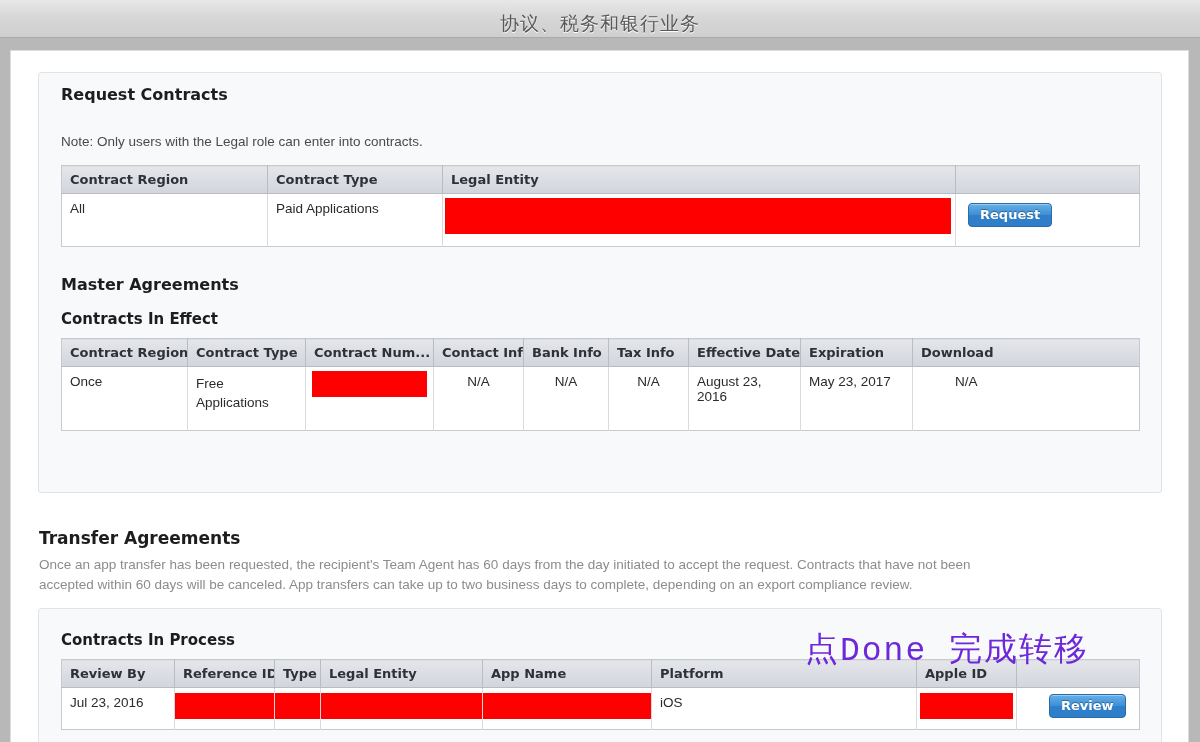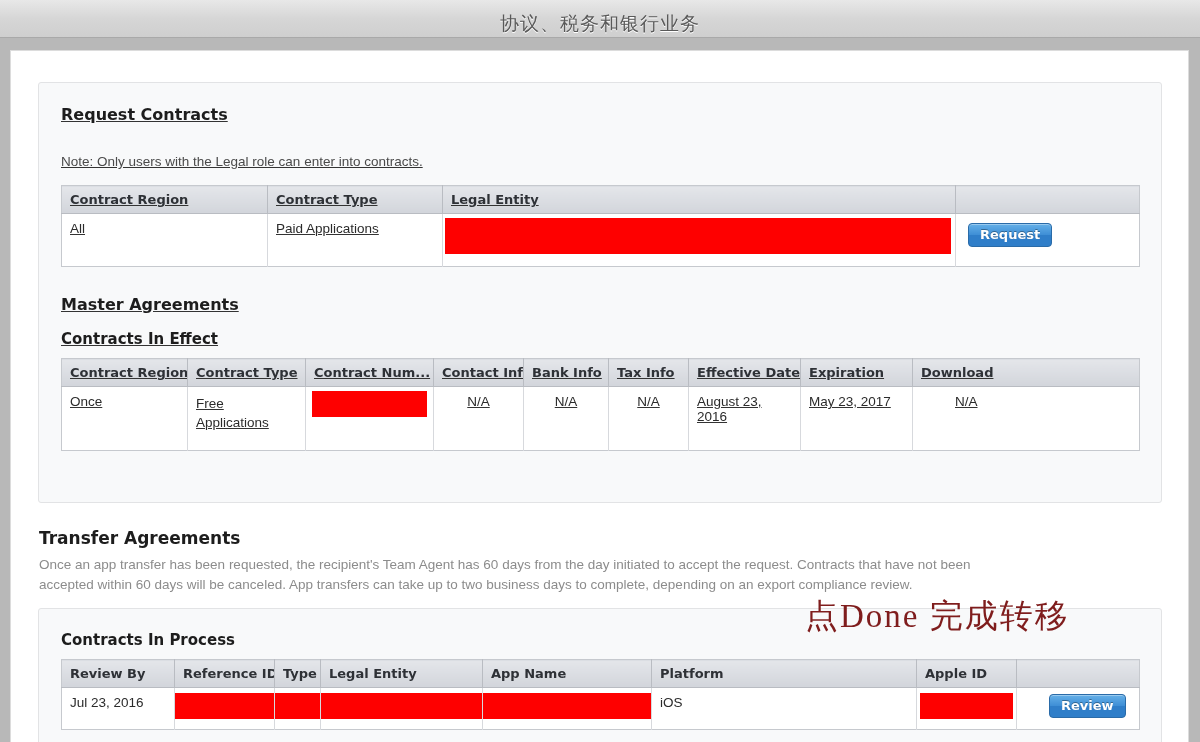--- a/index.html
+++ b/index.html
@@ -50,25 +50,24 @@
 
   
   .panel {
     background: #f8f9fa;
     border: 1px solid #e2e3e5;
     border-radius: 3px;
   }
 
   #panel-contracts {
     position: absolute;
-    left: 27px; top: 31px;
+    left: 27px; top: 21px;
     width: 1124px;
     height: 421px;
-    padding: 22px 22px 0 22px;
-    text-decoration: underline;
+    padding: 12px 22px 0 22px;
   }
 
   #panel-transfers {
     position: absolute;
     left: 27px; top: 557px;
     width: 1124px;
     height: 200px;
     padding: 22px 22px 0 22px;
   }
 
@@ -165,24 +164,24 @@
     border: 1px solid #2a6ba8;
     border-radius: 4px;
     padding: 3px 11px 4px 11px;
     cursor: pointer;
     box-shadow: inset 0 1px 0 rgba(255,255,255,0.35);
   }
 
   
   #annotation-transfer {
     position: absolute;
-    left: 805px; top: 594px;
-    font-family: Liberation Serif, serif;
+    left: 805px; top: 627px;
+    font-family: Liberation Mono, monospace;
     font-size: 33px;
-    color: #7f1d1d;
+    color: #6d28d9;
     letter-spacing: 2px;
     white-space: nowrap;
     z-index: 20;
     pointer-events: none;
   }
 </style>
 </head>
 <body>
 
 <div class="window-titlebar">

